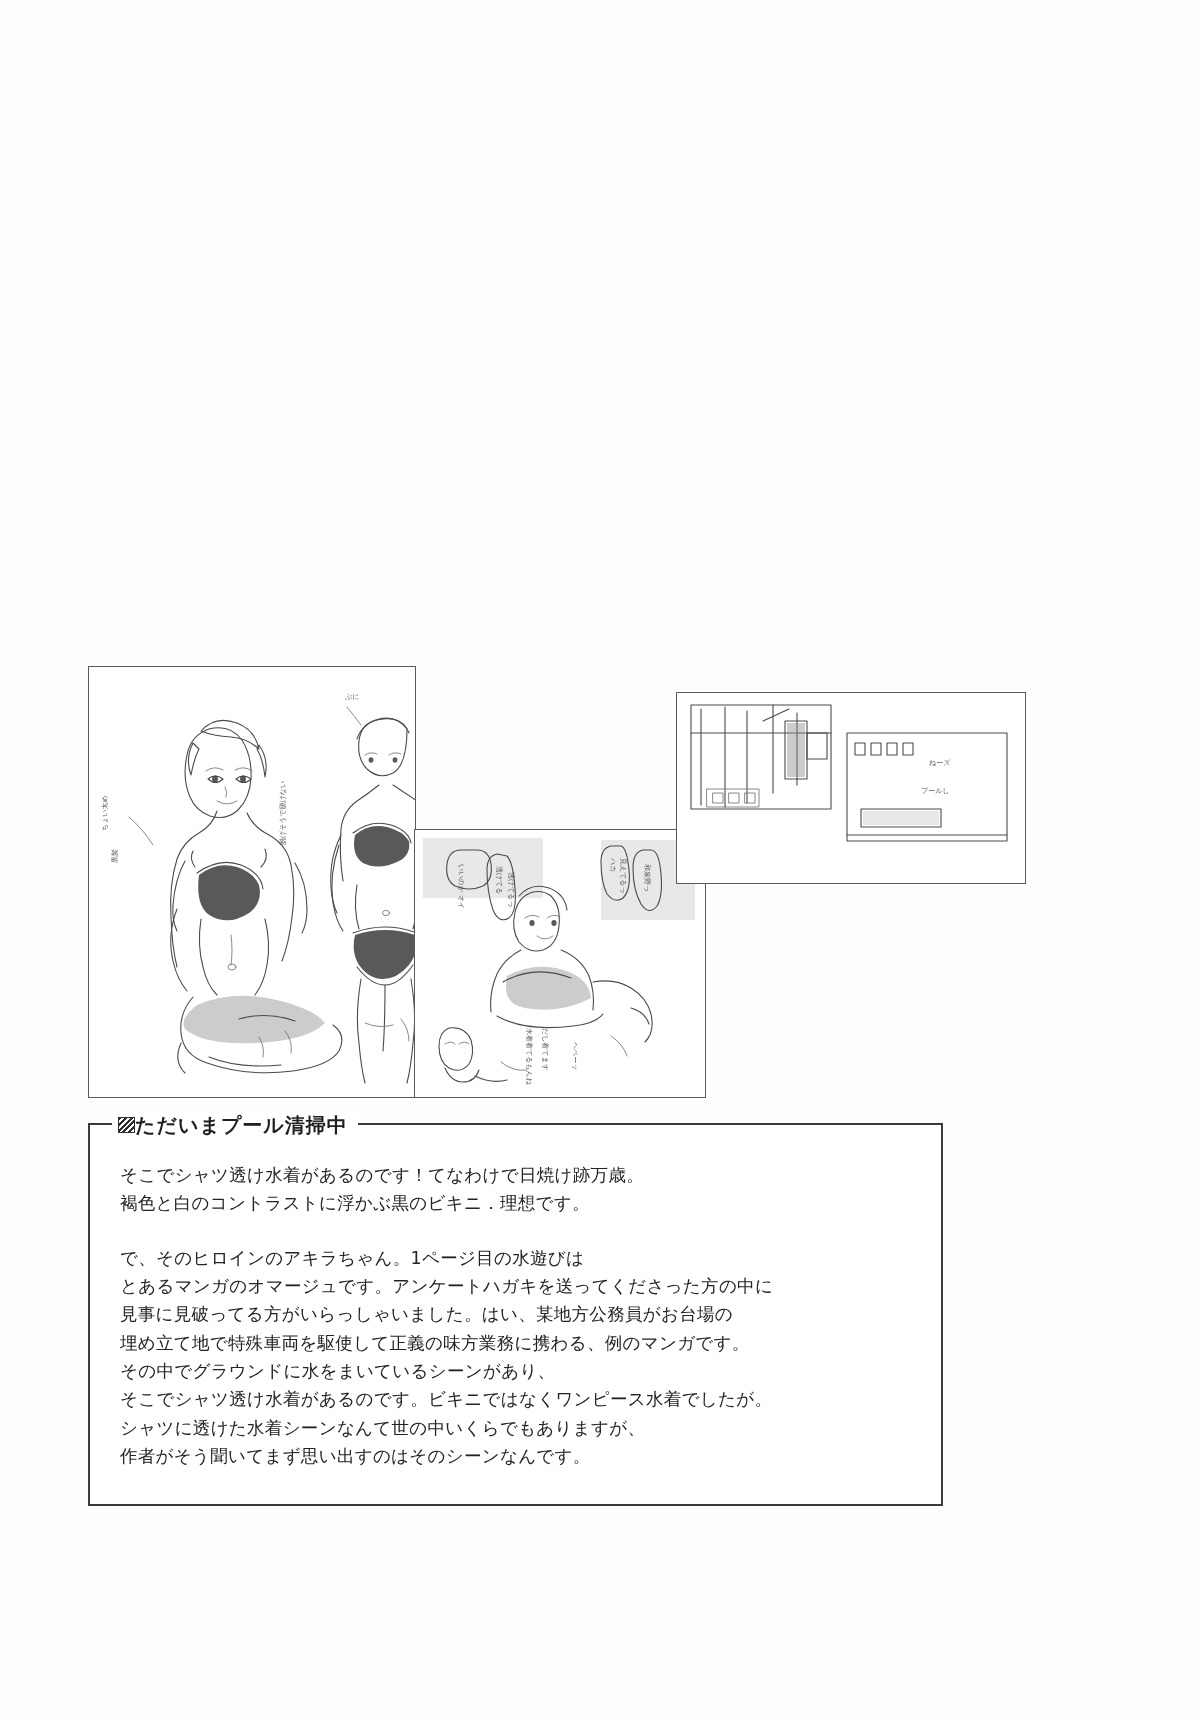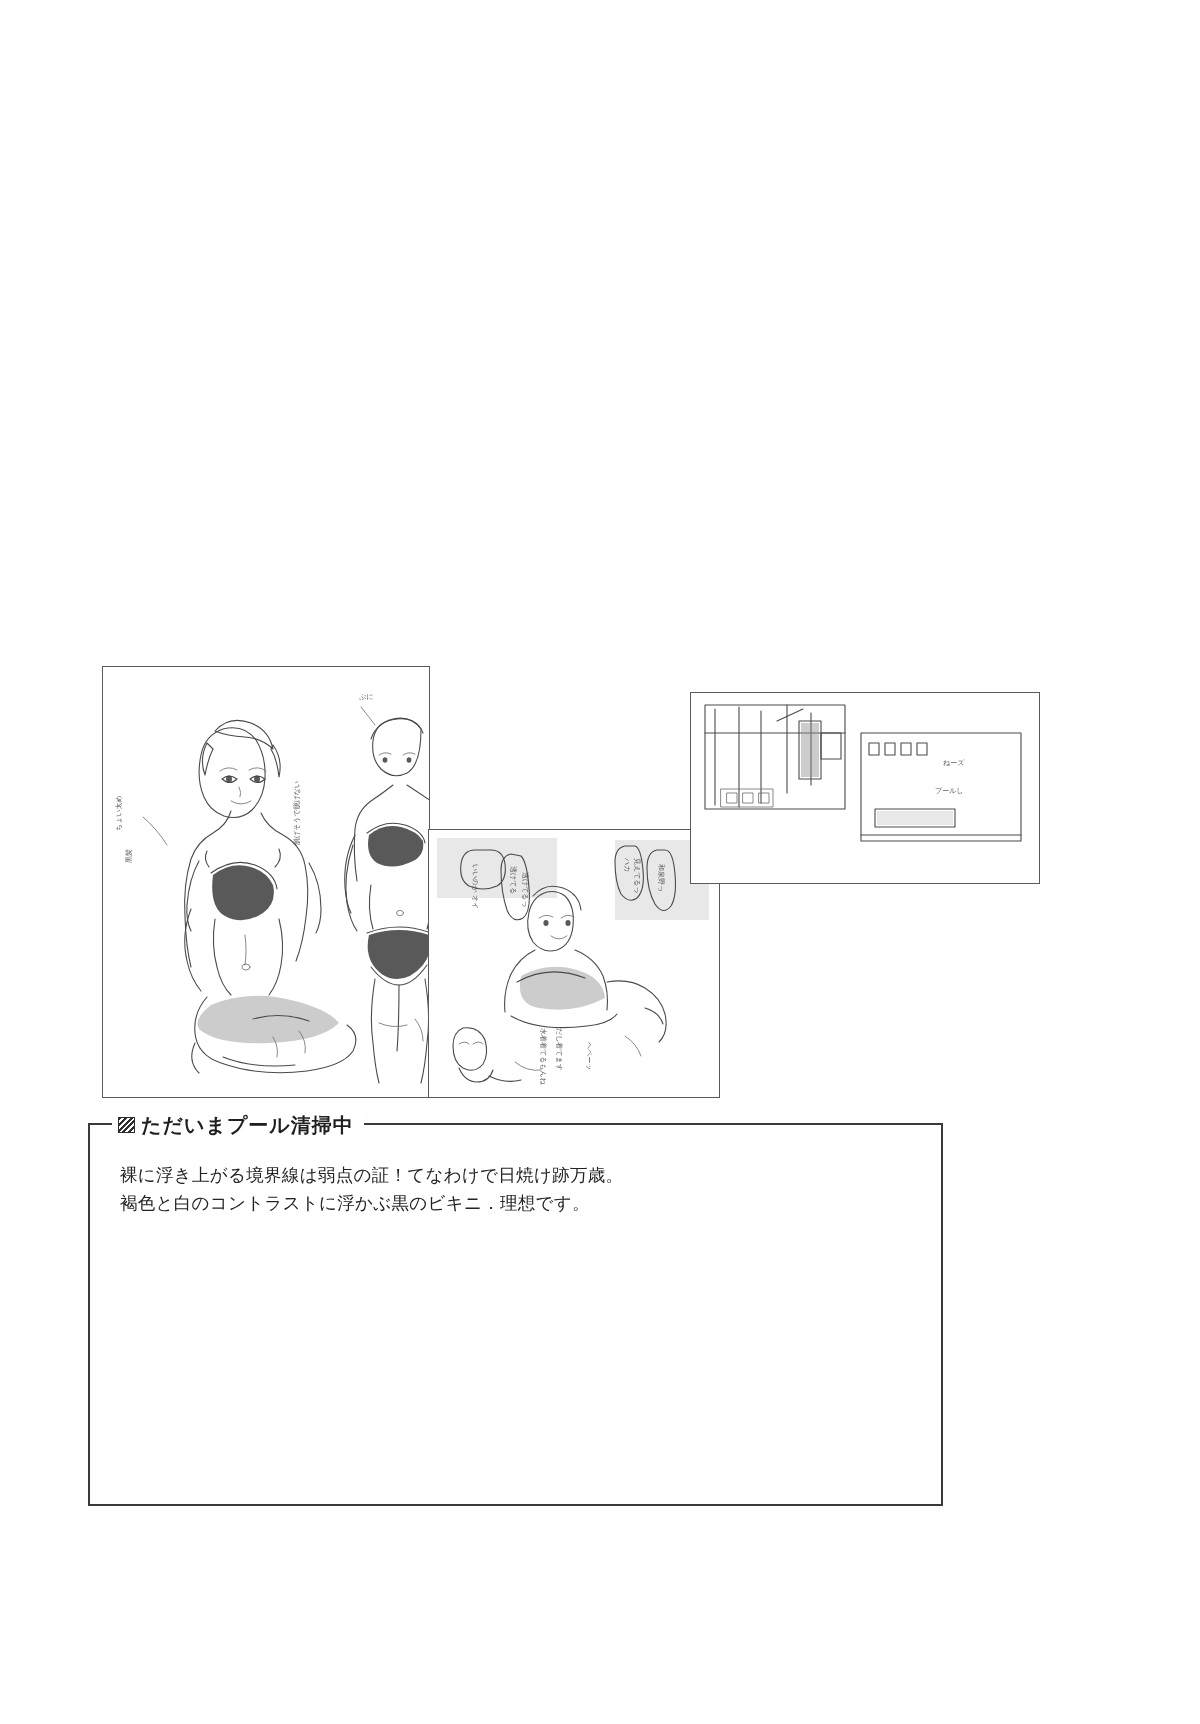--- a/index.html
+++ b/index.html
@@ -21,21 +21,20 @@
     inset: 0;
     background: #fefefe;
   }
 
   
   .panel {
     position: absolute;
     border: 1.5px solid #5a5a5a;
     background: #ffffff;
     overflow: hidden;
-    margin-left: 14px;
   }
 
   #panel-character {
     left: 88px;
     top: 666px;
     width: 326px;
     height: 430px;
   }
   #panel-comic {
     left: 414px;
@@ -81,21 +80,20 @@
 
   #commentary-title-wrap {
     position: absolute;
     left: 22px;
     top: -13px;
     height: 26px;
     background: #ffffff;
     padding: 0 10px 0 6px;
     display: flex;
     align-items: center;
-    gap: 6px;
   }
   #title-marker {
     width: 15px;
     height: 14px;
     background: repeating-linear-gradient(135deg, #2e2e2e 0 2px, #ffffff 2px 4px);
     border: 1px solid #2e2e2e;
     display: inline-block;
   }
   #commentary-title {
     font-family: "DejaVu Sans", sans-serif;
@@ -289,18 +287,26 @@
       <text class="sk-txt" x="244" y="100" font-size="9">プールし</text>
     </svg>
   </div>
 
   <div id="commentary-box">
     <div id="commentary-title-wrap">
       <span id="title-marker"></span>
       <span id="commentary-title">ただいまプール清掃中</span>
     </div>
     <div id="commentary-body">
-      <p class="para first">裸に浮き上がる境界線は弱点の証！てなわけで日焼け跡万歳。
+      <p class="para first">そこでシャツ透け水着があるのです！てなわけで日焼け跡万歳。
 褐色と白のコントラストに浮かぶ黒のビキニ．理想です。</p>
+      <p class="para second">で、そのヒロインのアキラちゃん。1ページ目の水遊びは
+とあるマンガのオマージュです。アンケートハガキを送ってくださった方の中に
+見事に見破ってる方がいらっしゃいました。はい、某地方公務員がお台場の
+埋め立て地で特殊車両を駆使して正義の味方業務に携わる、例のマンガです。
+その中でグラウンドに水をまいているシーンがあり、
+そこでシャツ透け水着があるのです。ビキニではなくワンピース水着でしたが。
+シャツに透けた水着シーンなんて世の中いくらでもありますが、
+作者がそう聞いてまず思い出すのはそのシーンなんです。</p>
     </div>
   </div>
 
 </div>
 
 </body></html>

